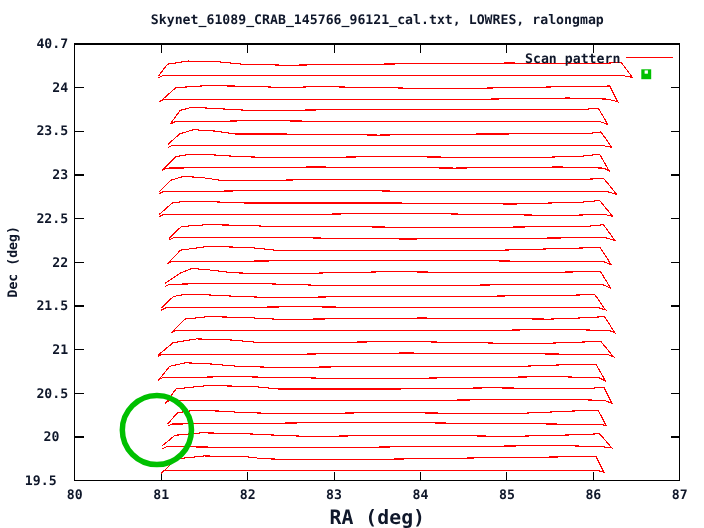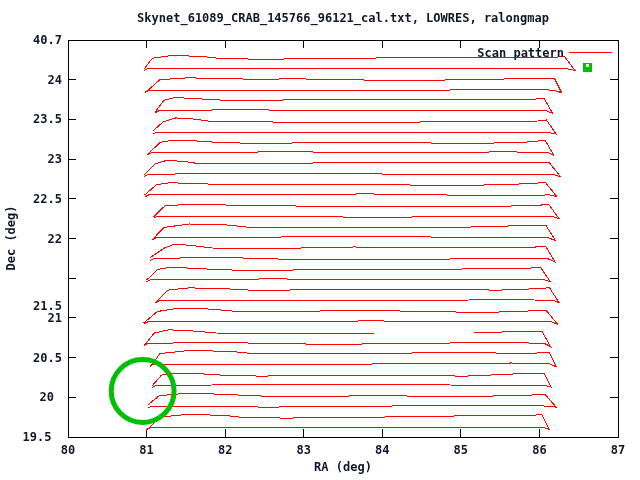--- a/index.html
+++ b/index.html
@@ -1,21 +1,21 @@
 <!DOCTYPE html>
 <html><head>
 <meta charset="utf-8">
 <style>
   html,body{margin:0;padding:0;background:#fff;}
   .canvas{
     position:relative;width:640px;height:480px;background:#ffffff;overflow:hidden;
     font-family:"DejaVu Sans Mono","Liberation Mono",monospace;font-weight:bold;color:#0f172a;
   }
   .title{position:absolute;left:93px;top:11px;width:500px;text-align:center;font-size:12px;letter-spacing:0px;white-space:nowrap;}
-  .xlab{position:absolute;left:243px;top:460px;width:200px;text-align:center;font-size:12px;}
+  .xlab{position:absolute;left:243px;top:460px;width:200px;text-align:center;font-size:18px;}
   .ylab{position:absolute;left:-68px;top:230px;width:160px;height:16px;text-align:center;font-size:12px;transform:rotate(-90deg);}
   .tick-label{position:absolute;font-size:12px;line-height:14px;white-space:nowrap;}
   .xtick{width:48px;text-align:center;}
   .ytick{width:50px;text-align:right;}
   .legend-label{position:absolute;font-size:12px;line-height:14px;text-align:right;width:120px;white-space:nowrap;}
   #plot-svg{position:absolute;left:0;top:0;}
 </style>
 </head>
 <body>
 
@@ -92,21 +92,21 @@
       <div class="tick-label xtick" style="left: 201.143px; top: 443px;">82</div>
       <div class="tick-label xtick" style="left: 279.714px; top: 443px;">83</div>
       <div class="tick-label xtick" style="left: 358.286px; top: 443px;">84</div>
       <div class="tick-label xtick" style="left: 436.857px; top: 443px;">85</div>
       <div class="tick-label xtick" style="left: 515.429px; top: 443px;">86</div>
       <div class="tick-label xtick" style="left: 594px; top: 443px;">87</div>
       <div class="tick-label ytick" style="left: 12px; top: 430px; text-align: center;">19.5</div>
       <div class="tick-label ytick" style="left: 4px; top: 390.3px;">20</div>
       <div class="tick-label ytick" style="left: 12px; top: 350.6px;">20.5</div>
       <div class="tick-label ytick" style="left: 12px; top: 310.9px;">21</div>
-      <div class="tick-label ytick" style="left: 12px; top: 271.2px; margin-top: 28px;">21.5</div>
+      <div class="tick-label ytick" style="left: 12px; top: 271.2px;">21.5</div>
       <div class="tick-label ytick" style="left: 12px; top: 231.5px;">22</div>
       <div class="tick-label ytick" style="left: 12px; top: 191.8px;">22.5</div>
       <div class="tick-label ytick" style="left: 12px; top: 152.1px;">23</div>
       <div class="tick-label ytick" style="left: 12px; top: 112.4px;">23.5</div>
       <div class="tick-label ytick" style="left: 12px; top: 72.7px;">24</div>
       <div class="tick-label ytick" style="left: 12px; top: 33px;">40.7</div>
     </div>
   <div class="legend-label" style="left:444px;top:46px;">Scan pattern</div>
 </div>
 

